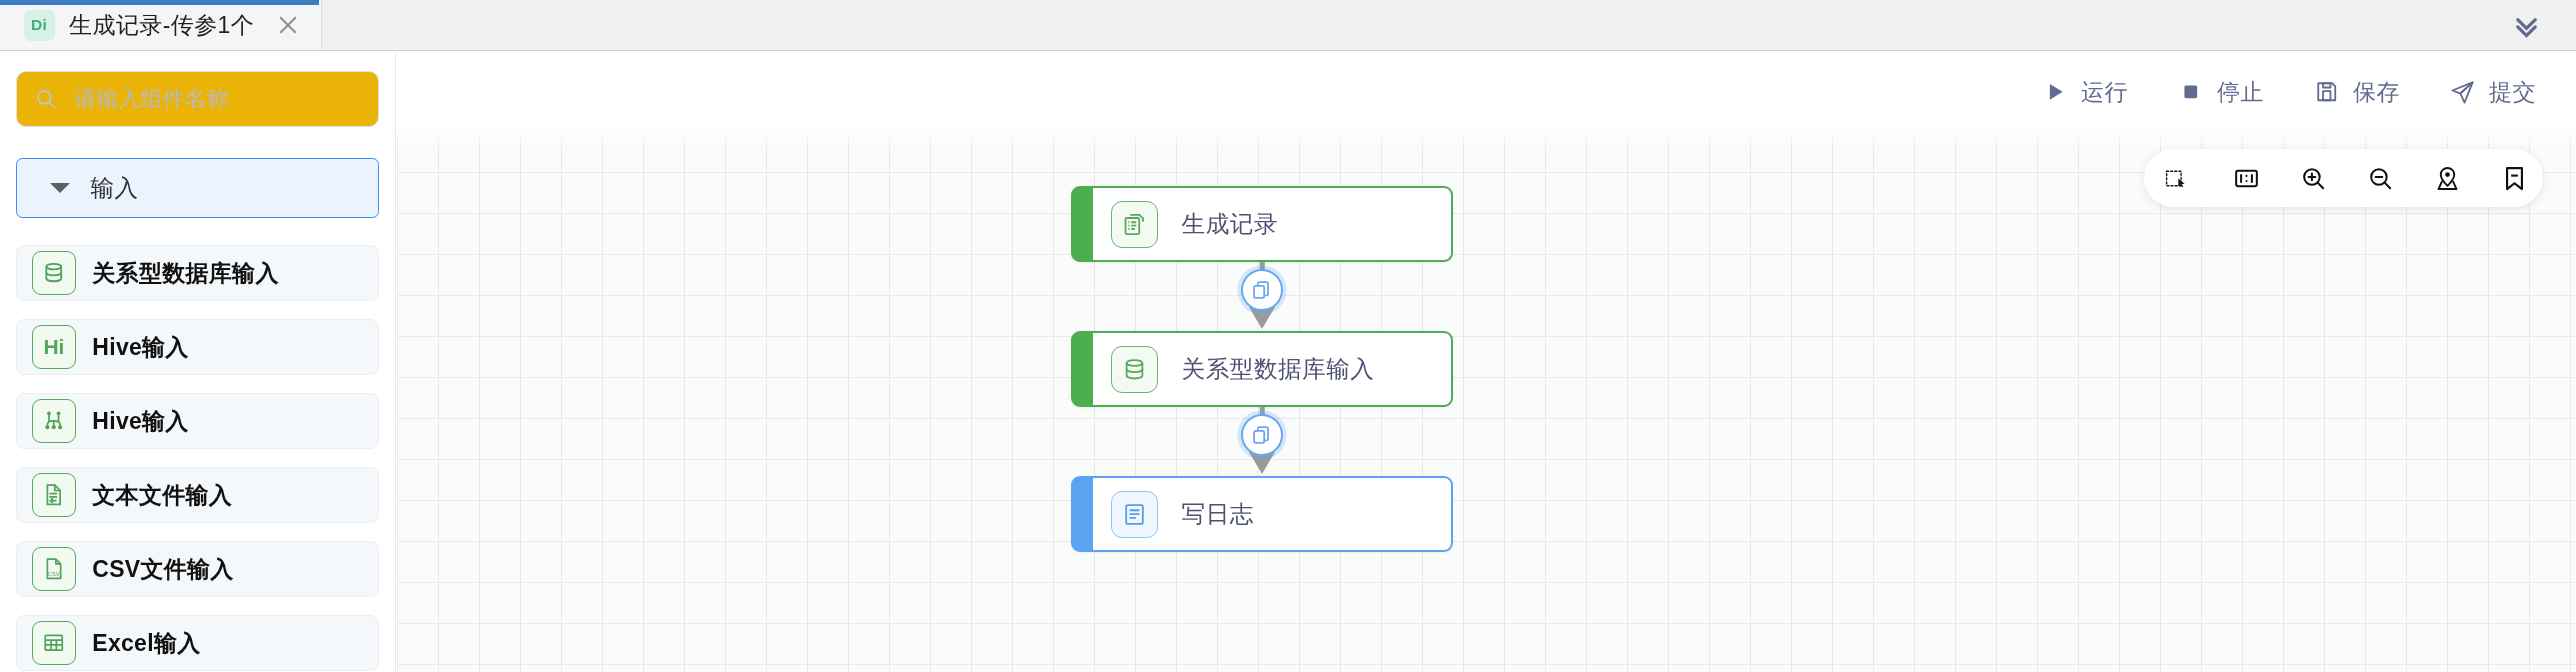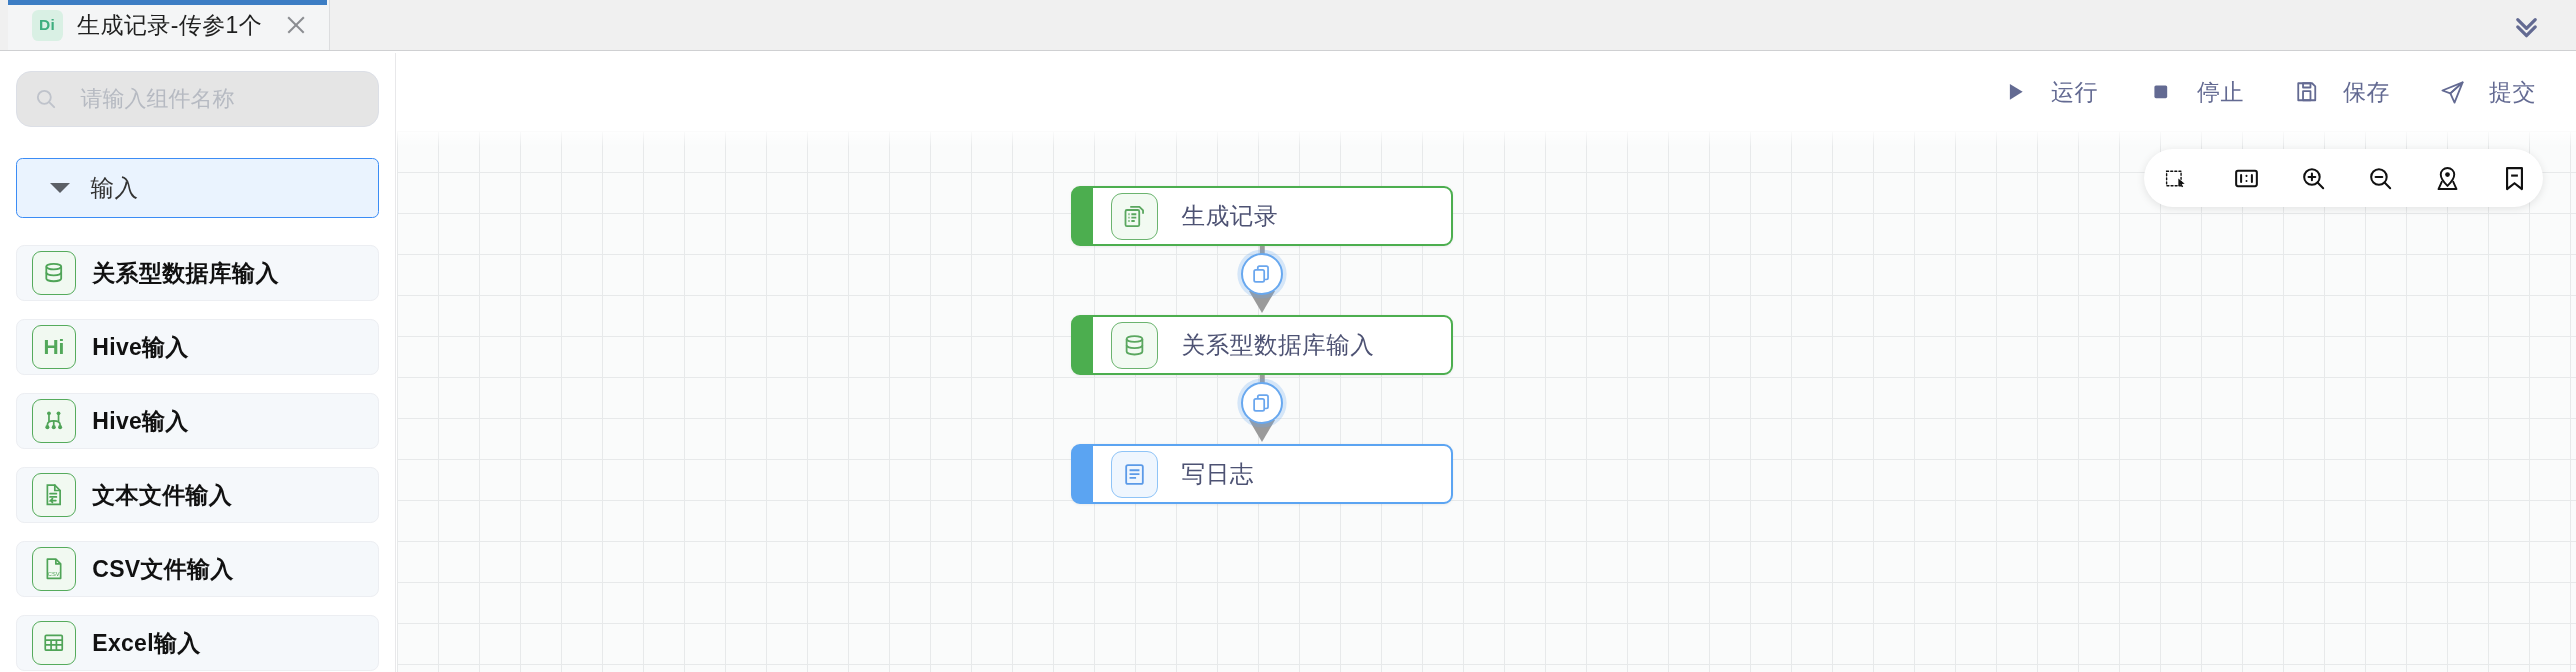--- a/index.html
+++ b/index.html
@@ -20,21 +20,20 @@
     border-bottom: 1.8px solid #cfd0d2;
     display: flex; align-items: stretch;
   }
   .tab {
     position: relative;
     display: flex; align-items: center; gap: 14.5px;
     padding: 0 20px 0 23.6px;
     background: #f4f5f6;
     border-right: 1.8px solid #dcdddf;
     cursor: default;
-    margin-left: 8px;
   }
   .tab::before {
     content: ""; position: absolute; left: 0; right: 1.8px; top: 0;
     height: 4.5px; background: #3c7dc4;
   }
   .tab-badge {
     width: 31px; height: 31px; border-radius: 6.4px;
     background: #d9f0e4; color: #3fae7f;
     font-size: 15.5px; font-weight: 600;
     display: flex; align-items: center; justify-content: center;
@@ -65,22 +64,22 @@
   .sidebar {
     position: absolute; left: 0; top: 53px;
     width: 396px; height: 620px;
     background: #ffffff;
     border-right: 0.9px solid #e8e8ea;
     overflow: hidden;
   }
   .search-wrap { padding: 18px 16.4px 5.5px 16.4px; }
   .search-box {
     position: relative;
-    height: 56px; border: 0.9px solid #dcdfe6; border-radius: 15px;
-    background: #e5e5e5; display: flex; align-items: center; gap: 23px;
+    height: 56px; border: 0.9px solid #dcdfe6; border-radius: 10px;
+    background: #eab308; display: flex; align-items: center; gap: 17px;
     padding: 0 16.4px;
   }
   .search-icon { width: 23.6px; height: 23.6px; flex: 0 0 auto; }
   .search-input {
     border: 0; outline: 0; background: transparent;
     font-family: inherit; font-size: 22px; color: #3a3a3a;
     width: 100%; height: 100%;
   }
   .search-input::placeholder { color: #b6bac2; }
 
@@ -124,21 +123,21 @@
     width: 2179px; height: 620px;
     background: #fff;
   }
   .toolbar {
     position: absolute; left: 0; top: 0; right: 0; height: 78px;
     background: #ffffff;
     display: flex; align-items: center; justify-content: flex-end;
     gap: 49px; padding-right: 40px;
   }
   .tool-btn {
-    display: flex; align-items: center; gap: 23px;
+    display: flex; align-items: center; gap: 13px;
     color: #636a92; font-size: 23px; cursor: pointer; letter-spacing: 0.5px;
   }
   .tool-glyph { display: flex; align-items: center; justify-content: center;
                 width: 27px; height: 27px; flex: 0 0 auto; }
 
   
   .canvas {
     position: absolute; left: 0; top: 78px; right: 0; bottom: 0;
     background-color: #fafbfb;
     background-image:
@@ -164,21 +163,21 @@
     z-index: 5;
   }
   .ctool { width: 31px; height: 31px; cursor: pointer; display: flex;
            align-items: center; justify-content: center; color: #111; }
 
   
   .flow { position: absolute; left: 674px; top: 55px; }
 
   .node {
     position: relative;
-    width: 382px; height: 60px;
+    width: 382px; height: 76px;
     background: #ffffff;
     border: 2.7px solid #4cae4f;
     border-left-width: 22px;
     border-radius: 9px;
     display: flex; align-items: center; gap: 23.6px;
     padding-left: 18px;
     box-shadow: 0 0.9px 2.7px rgba(0,0,0,.06);
     cursor: pointer;
   }
   .node.blue { border-color: #5ba4f2; }

